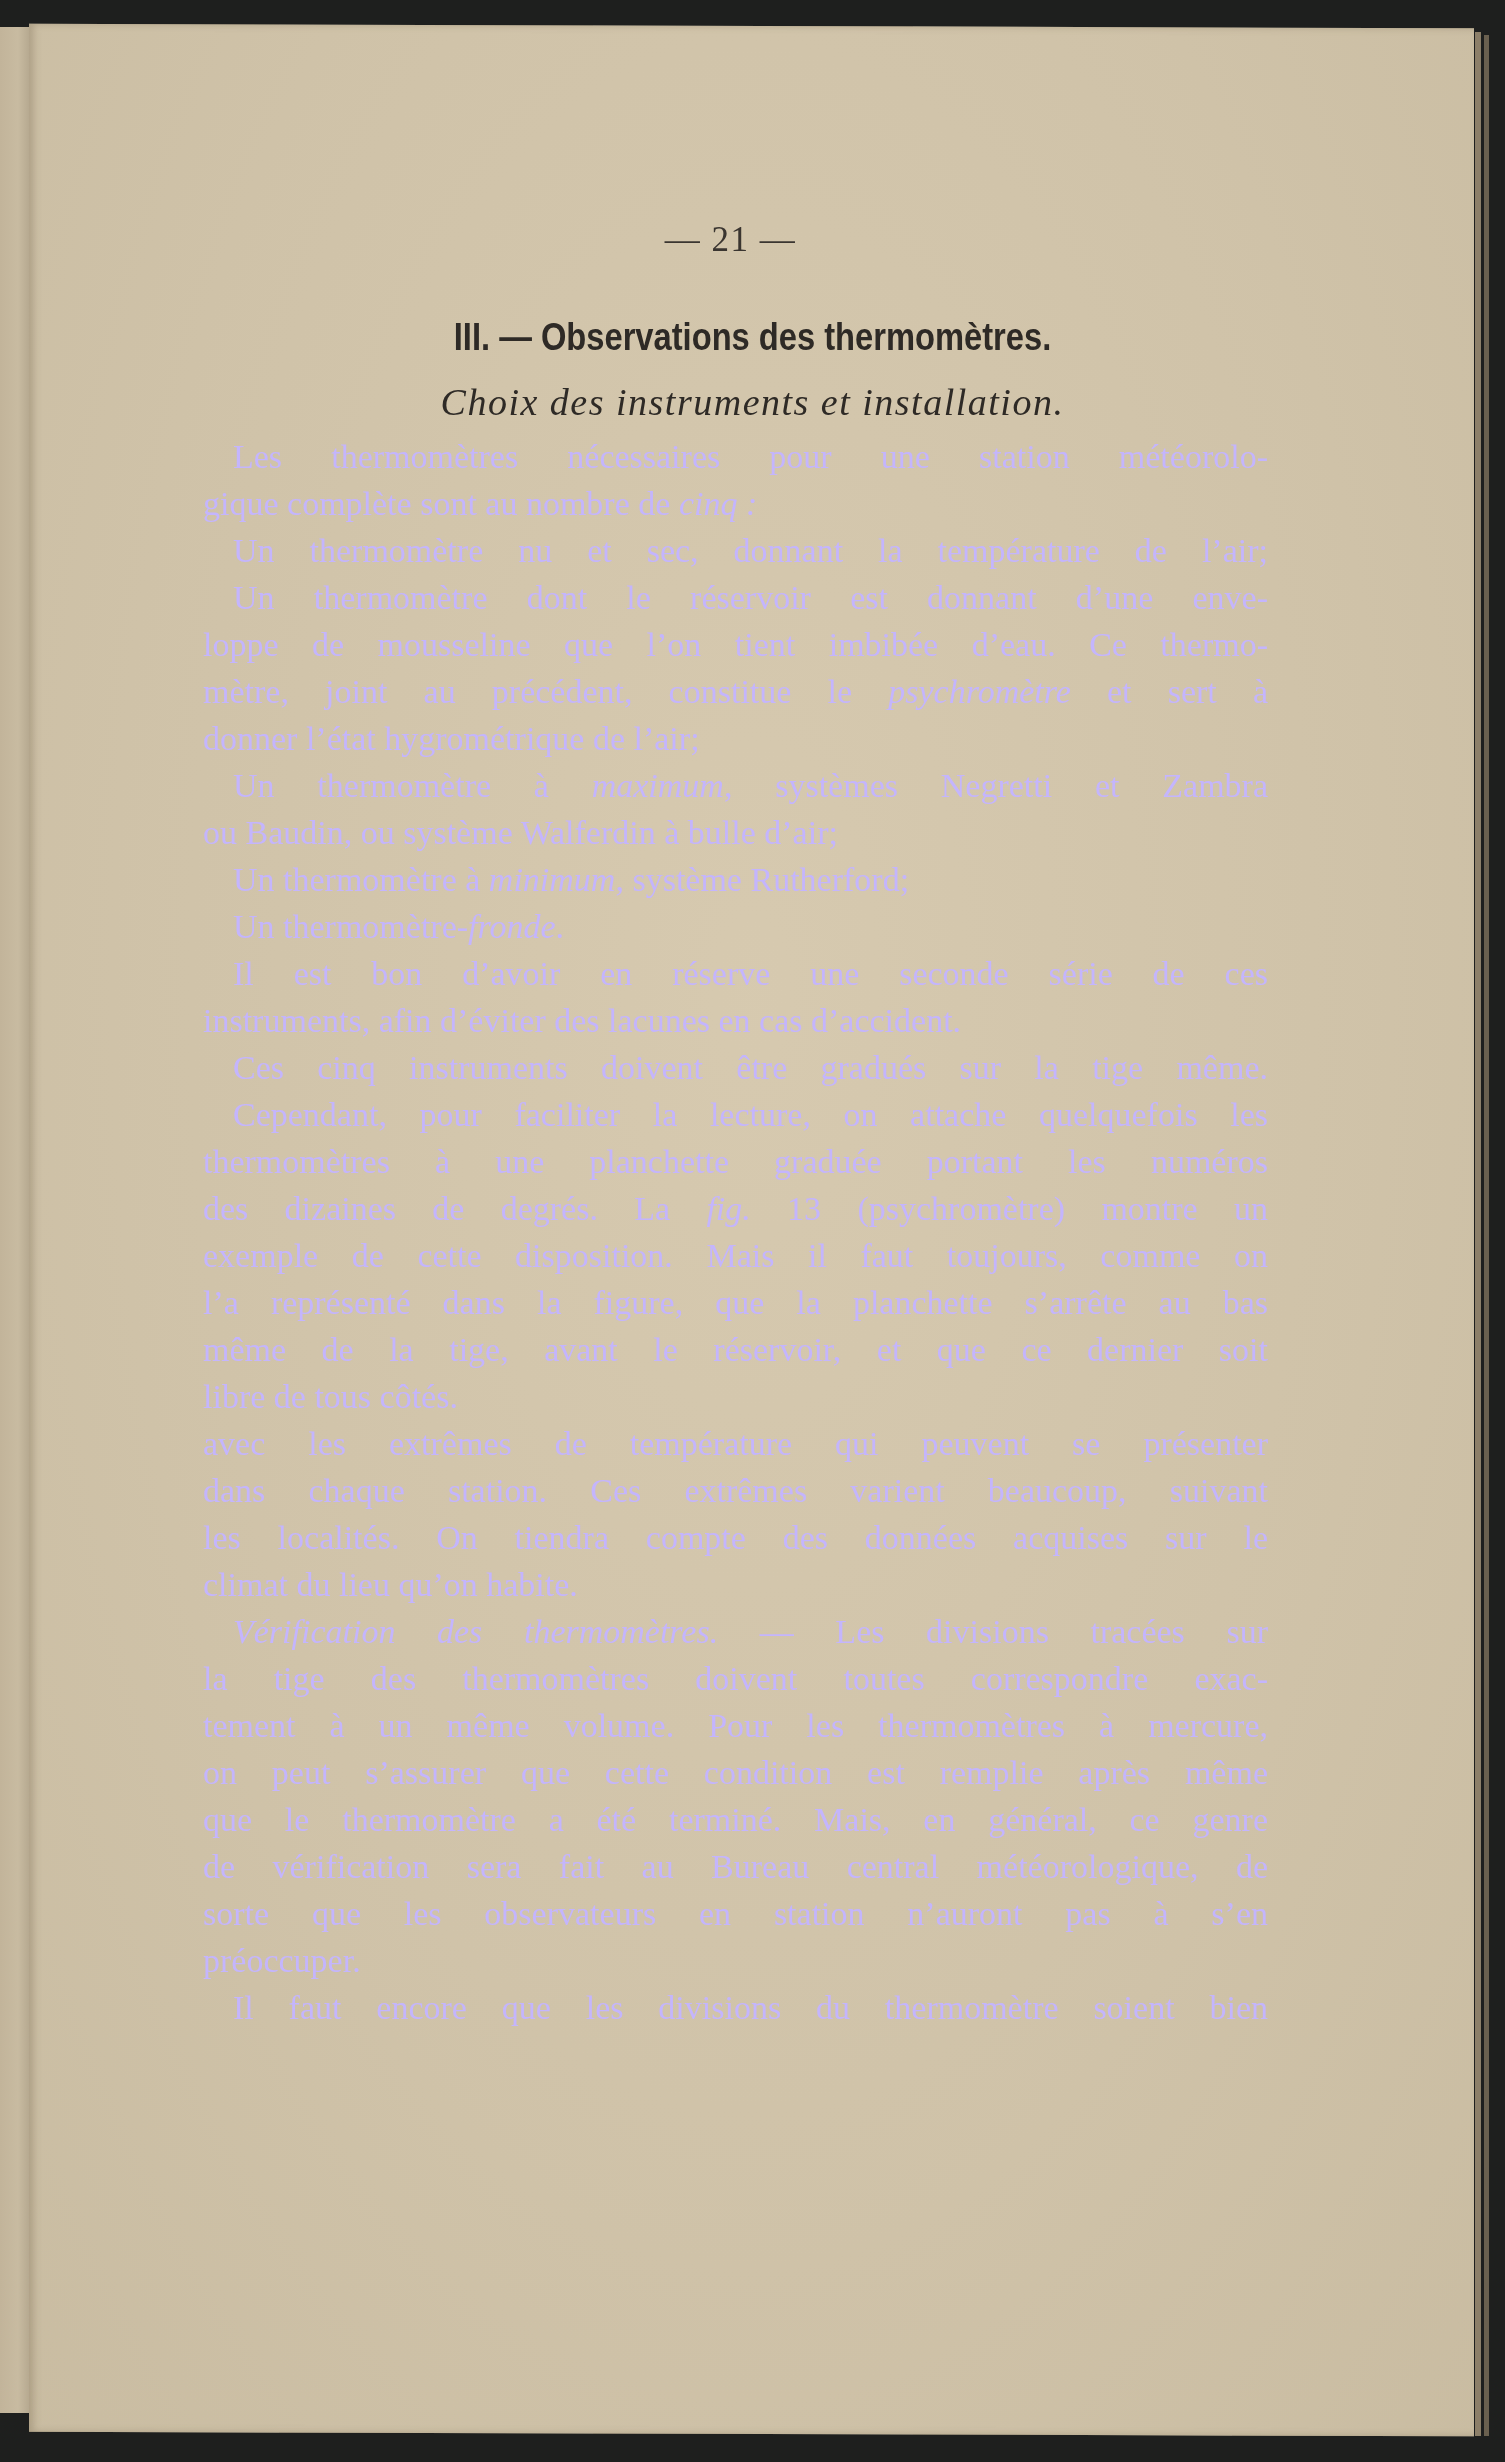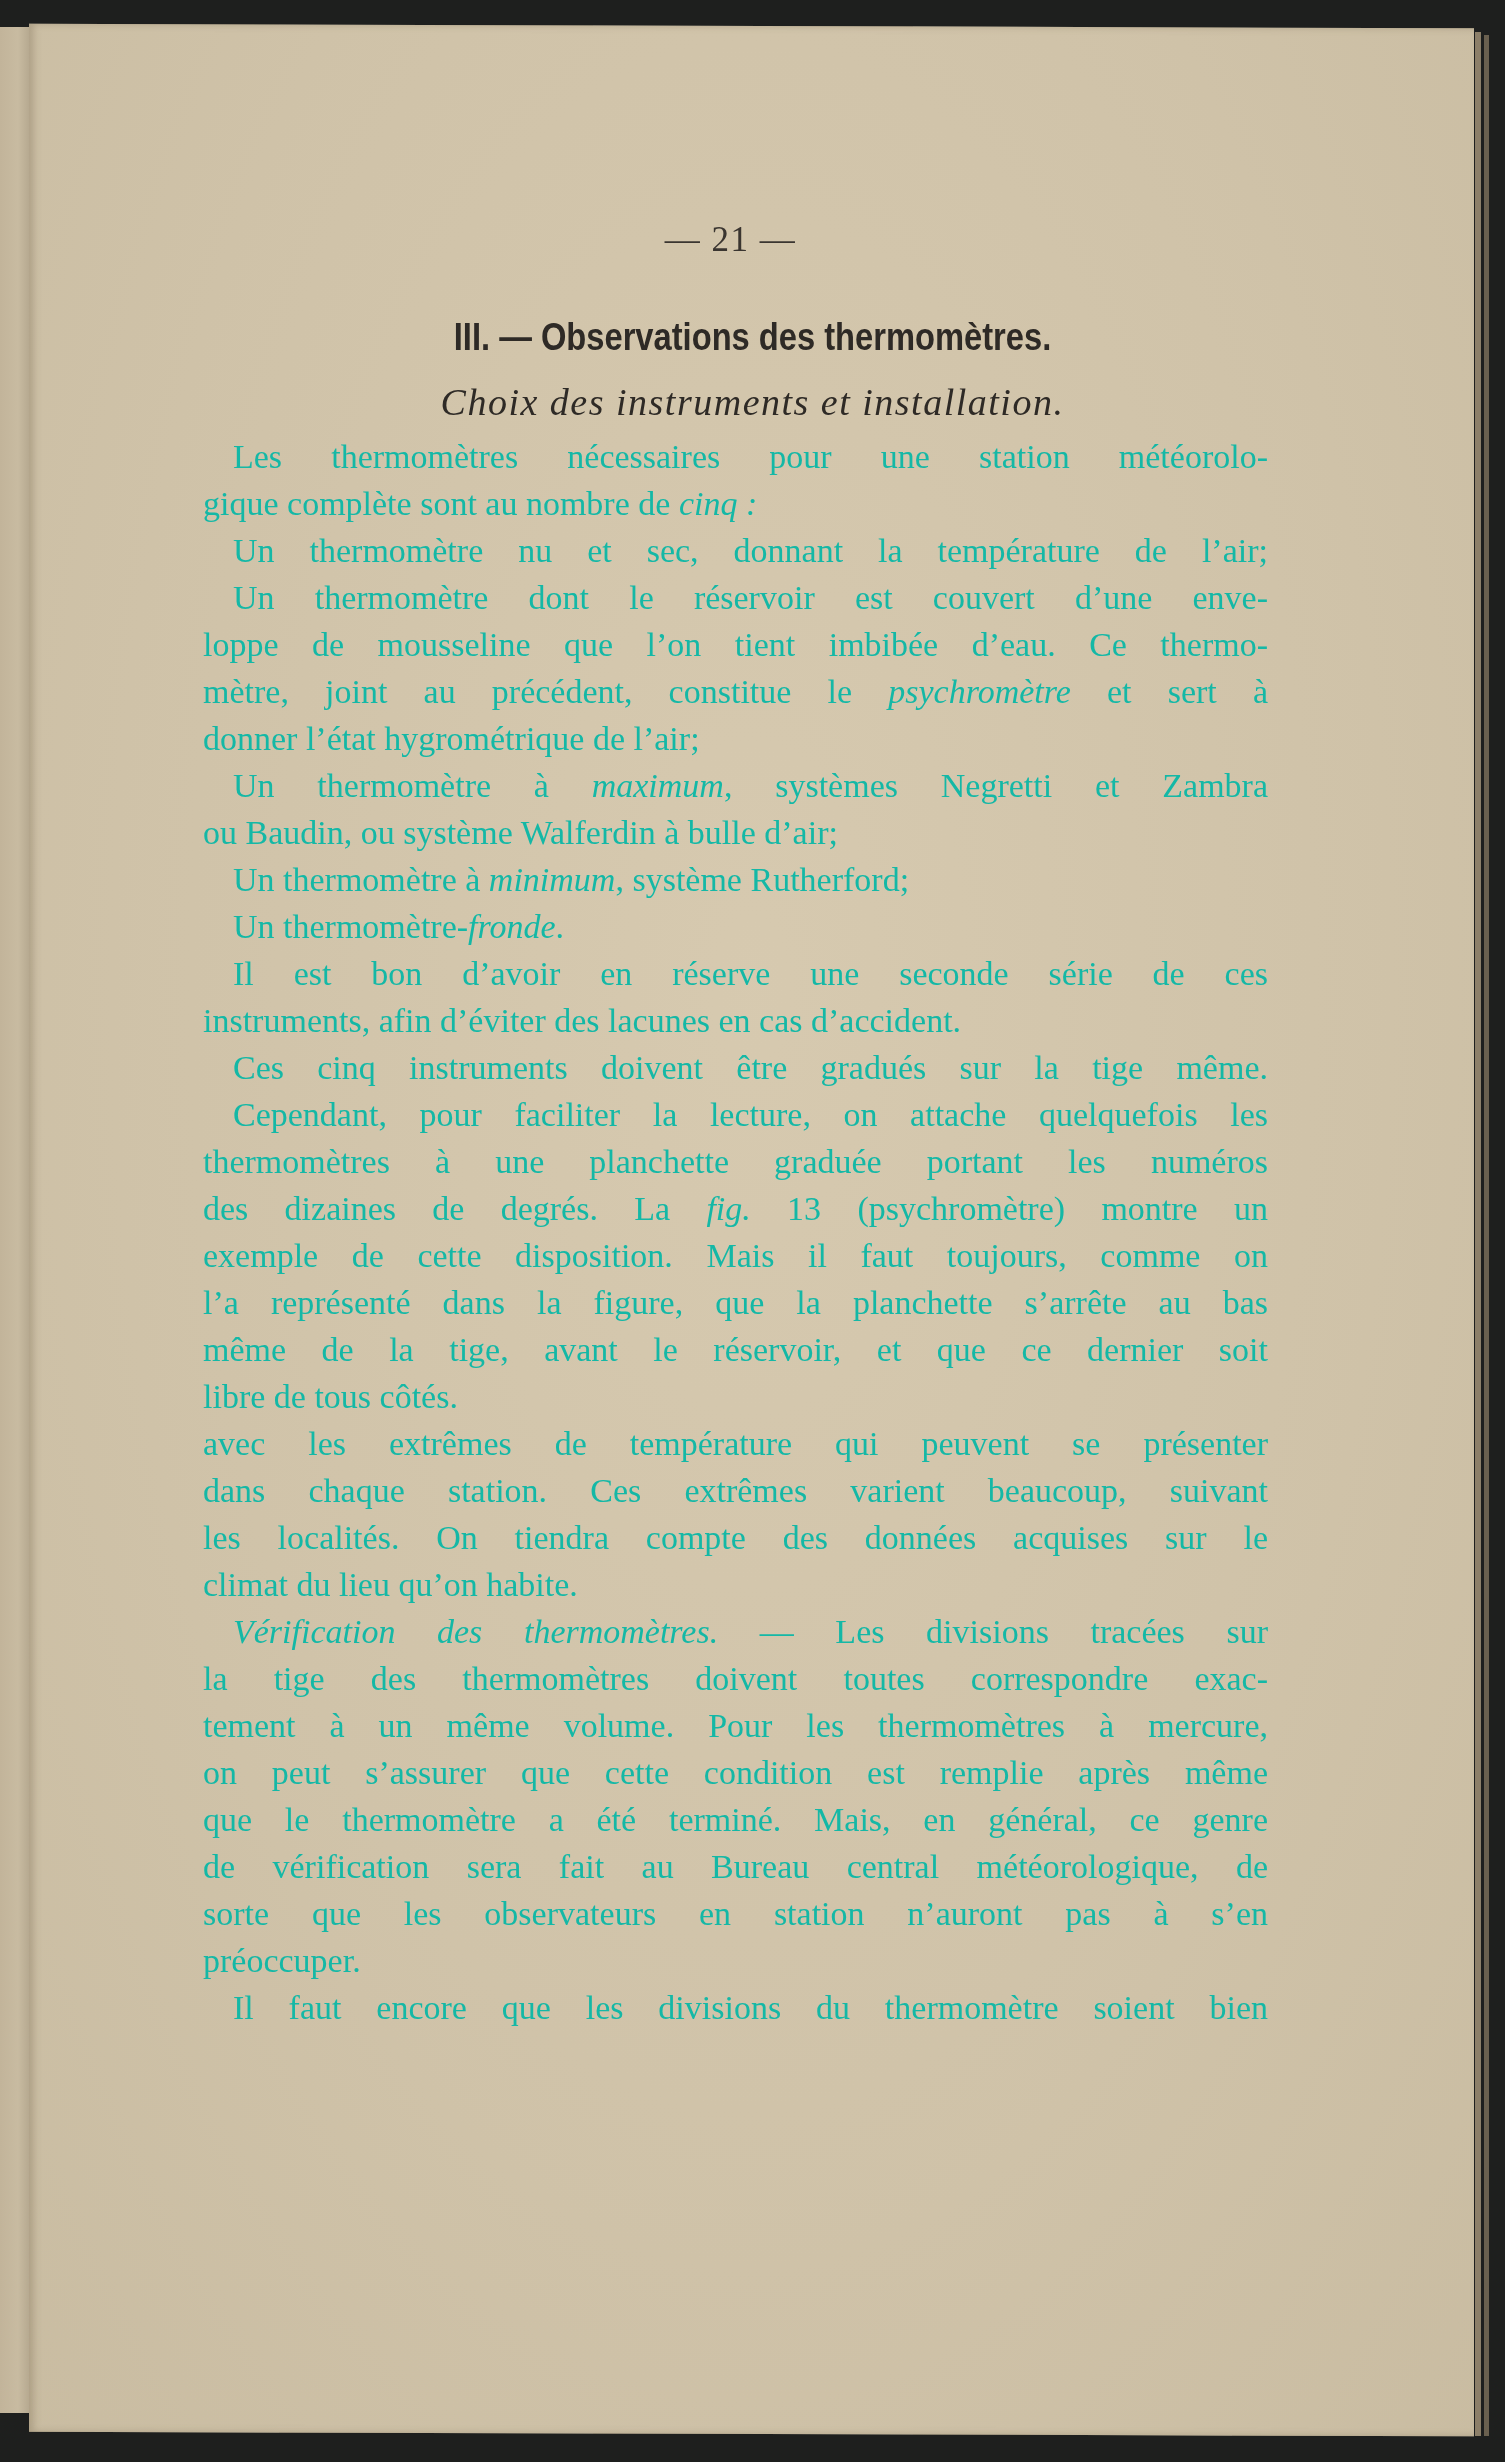--- a/index.html
+++ b/index.html
@@ -38,21 +38,21 @@
     font-family:"Liberation Sans Narrow","Liberation Sans", sans-serif;
     font-weight:bold; font-size:38px; color:#2e2a26;
     transform: scaleX(0.86); transform-origin:50% 50%;
   }
   .subtitle {
     position:absolute; left:0; width:1505px; top:380px; text-align:center;
     font-style:italic; font-size:38px; color:#2e2a26; letter-spacing:1.5px;
   }
   .body-text {
     position:absolute; left:203px; top:433px; width:1065px;
-    font-size:34px; line-height:47px; color:#14b8a6;
+    font-size:34px; line-height:47px; color:#c4b5fd;
     text-align:justify;
   }
   .line { display:block; white-space:nowrap; text-align:justify; text-align-last:justify; height:47px; }
   .line.last { text-align-last:left; }
   .line.indent { padding-left:30px; }
   i { }
 </style>
 </head>
 <body>
 
@@ -62,21 +62,21 @@
 <div class="page-edge2"></div>
 
 <div class="pnum">— 21 —</div>
 <div class="heading">III. — Observations des thermomètres.</div>
 <div class="subtitle">Choix des instruments et installation.</div>
 
 <div class="body-text" id="body-text">
     <span class="line indent"><span>Les thermomètres nécessaires pour une station météorolo-</span></span>
     <span class="line last"><span>gique complète sont au nombre de </span><i>cinq :</i></span>
     <span class="line indent"><span>Un thermomètre nu et sec, donnant la température de l’air;</span></span>
-    <span class="line indent"><span>Un thermomètre dont le réservoir est couvert d’une enve-</span></span>
+    <span class="line indent"><span>Un thermomètre dont le réservoir est donnant d’une enve-</span></span>
     <span class="line"><span>loppe de mousseline que l’on tient imbibée d’eau. Ce thermo-</span></span>
     <span class="line"><span>mètre, joint au précédent, constitue le </span><i>psychromètre</i><span> et sert à</span></span>
     <span class="line last"><span>donner l’état hygrométrique de l’air;</span></span>
     <span class="line indent"><span>Un thermomètre à </span><i>maximum</i><span>, systèmes Negretti et Zambra</span></span>
     <span class="line last"><span>ou Baudin, ou système Walferdin à bulle d’air;</span></span>
     <span class="line indent last"><span>Un thermomètre à </span><i>minimum</i><span>, système Rutherford;</span></span>
     <span class="line indent last"><span>Un thermomètre-</span><i>fronde</i><span>.</span></span>
     <span class="line indent"><span>Il est bon d’avoir en réserve une seconde série de ces</span></span>
     <span class="line last"><span>instruments, afin d’éviter des lacunes en cas d’accident.</span></span>
     <span class="line indent"><span>Ces cinq instruments doivent être gradués sur la tige même.</span></span>

